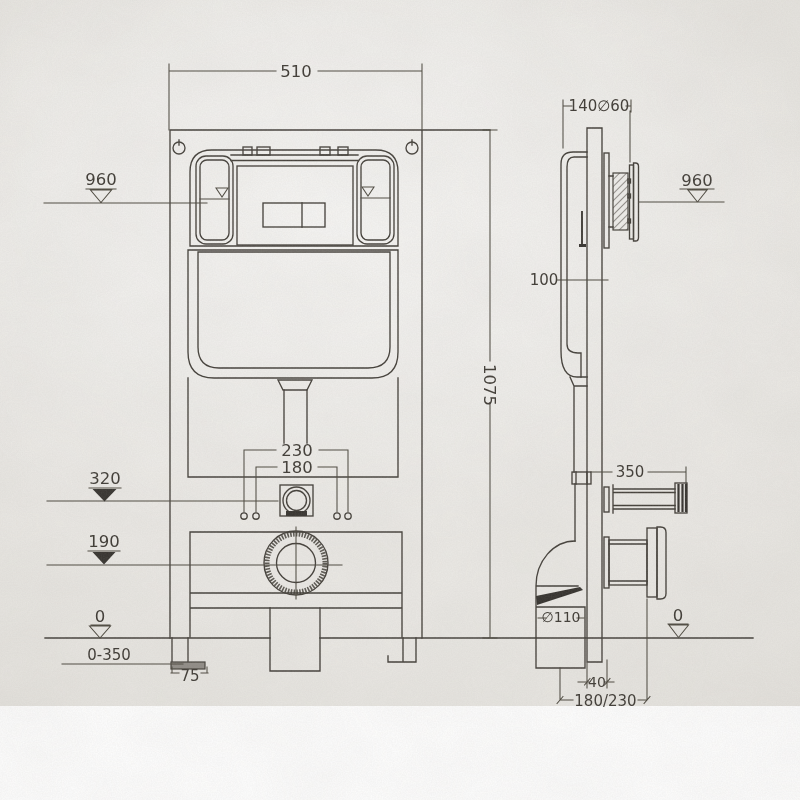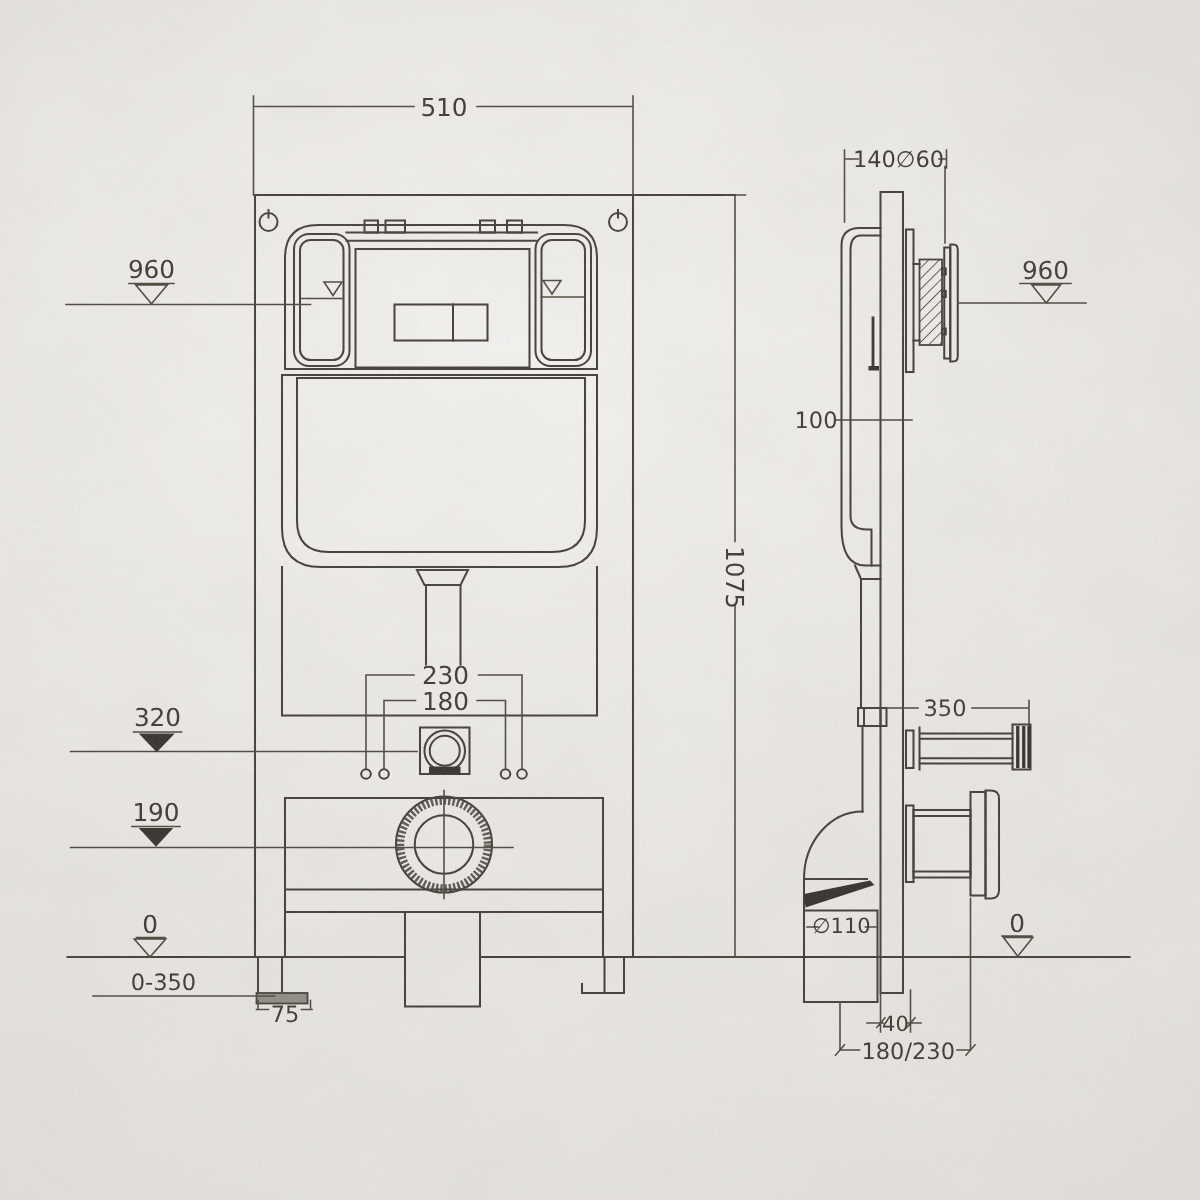--- a/index.html
+++ b/index.html
@@ -1,16 +1,16 @@
 <!DOCTYPE html>
 <html><head>
 <meta charset="utf-8">
 <style>
 html,body{margin:0;padding:0;width:800px;height:800px;overflow:hidden}
-.paper{position:relative;width:800px;height:800px;
+.paper{position:relative;width:800px;height:706px;
 background:
  radial-gradient(95% 75% at 42% 30%, rgba(255,255,255,.6), rgba(255,255,255,0) 65%),
  radial-gradient(140% 120% at 48% 45%, #ebe9e5 35%, #d9d6cf 100%);}
 svg{position:absolute;left:0;top:0}
 text{font-family:"DejaVu Sans",sans-serif;fill:#38342e;font-size:16.5px}
 .t15{font-size:15px}.t14{font-size:14px}
 .ln{stroke:#3d3933;stroke-width:1.35;fill:none;stroke-linecap:square}
 .dm{stroke:#474339;stroke-width:1.05;fill:none;stroke-linecap:square}
 .dk{fill:#2f2c28;stroke:none}
 </style>

